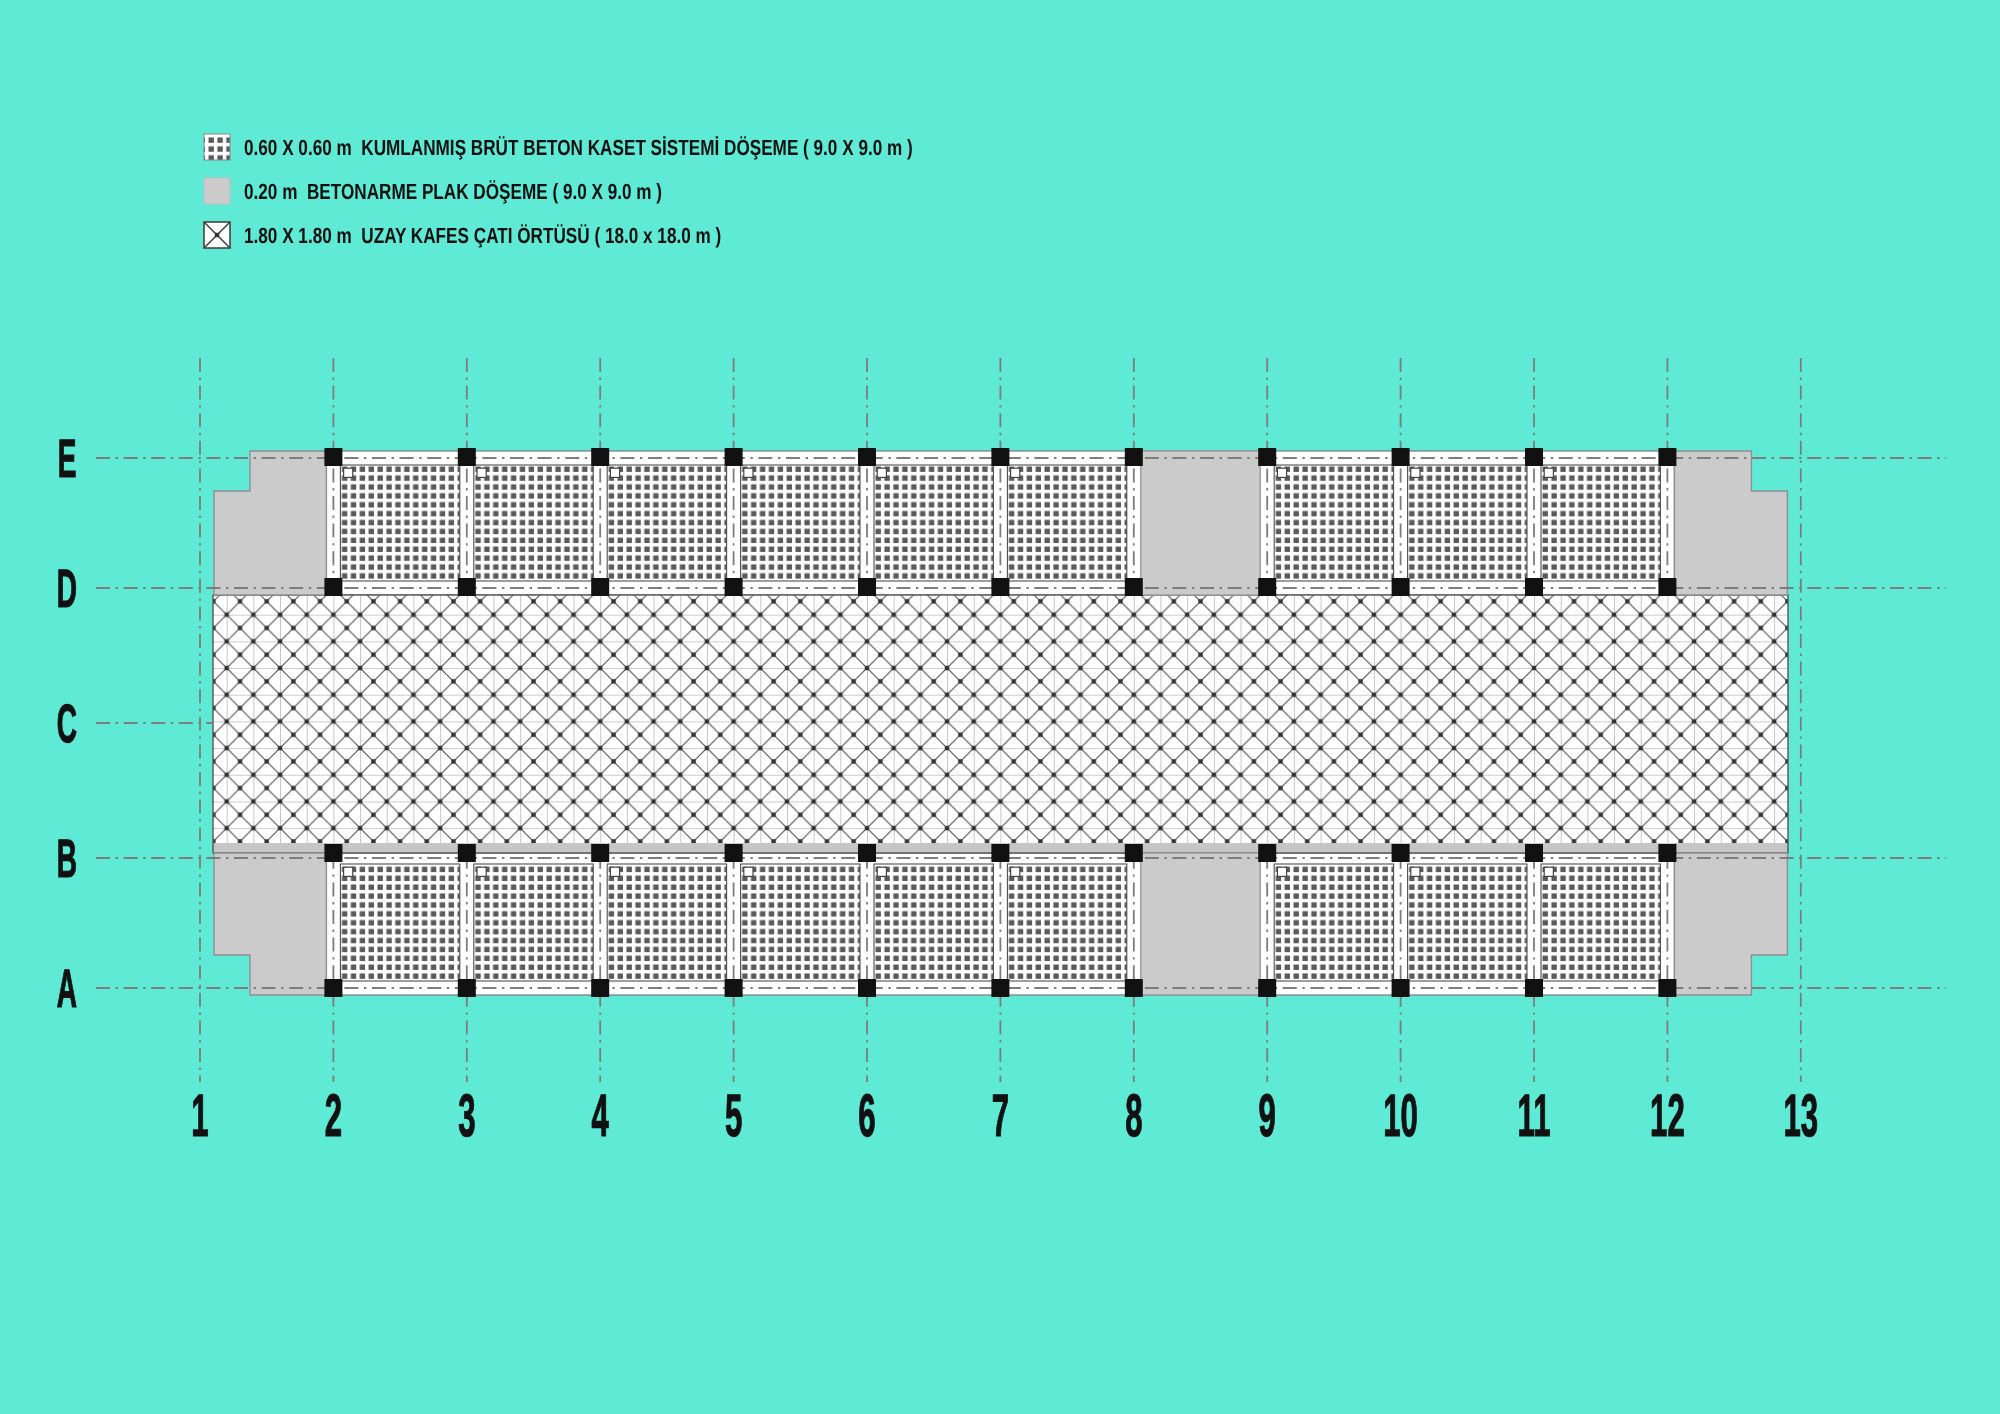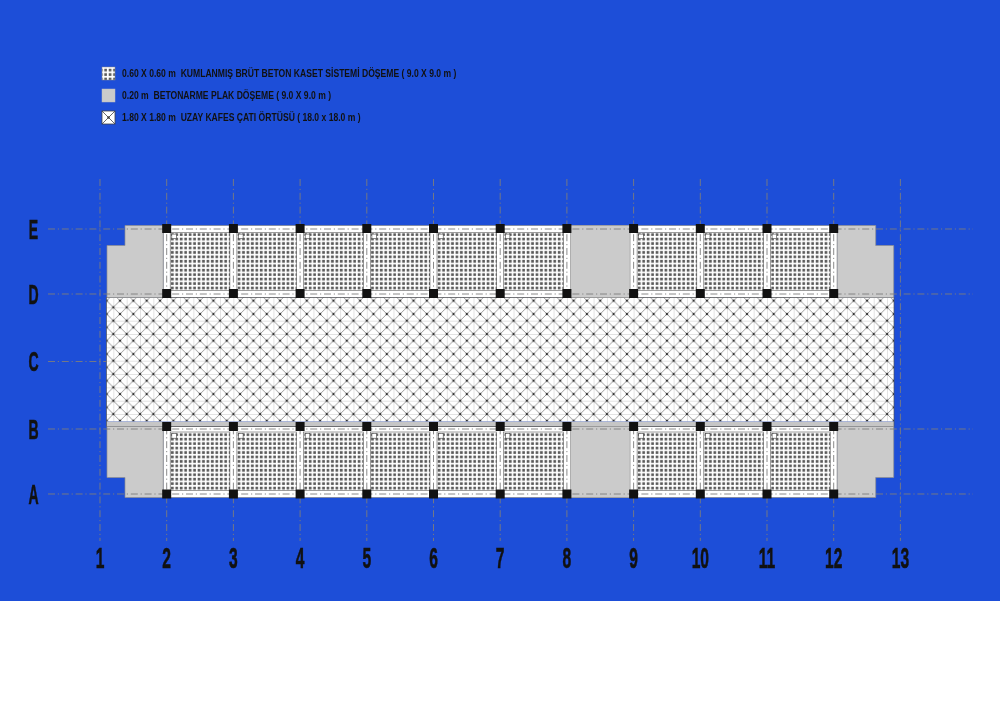--- a/index.html
+++ b/index.html
@@ -1,16 +1,16 @@
 <!DOCTYPE html>
 <html><head>
 <meta charset="utf-8">
 <style>
   html,body{margin:0;padding:0;background:#ffffff;}
-  .canvas{position:relative;width:1000px;height:601px;background:#1d4ed8;overflow:hidden;
+  .canvas{position:relative;width:1000px;height:707px;background:#5eead4;overflow:hidden;
           font-family:"Liberation Sans","DejaVu Sans",sans-serif;}
   svg text{white-space:pre;}
   .lbl{font-weight:700;fill:#111;}
 </style>
 </head>
 <body>
 
 <div class="canvas">
 <svg id="plan" width="1000" height="707" viewBox="0 0 1000 707">
   <defs>

